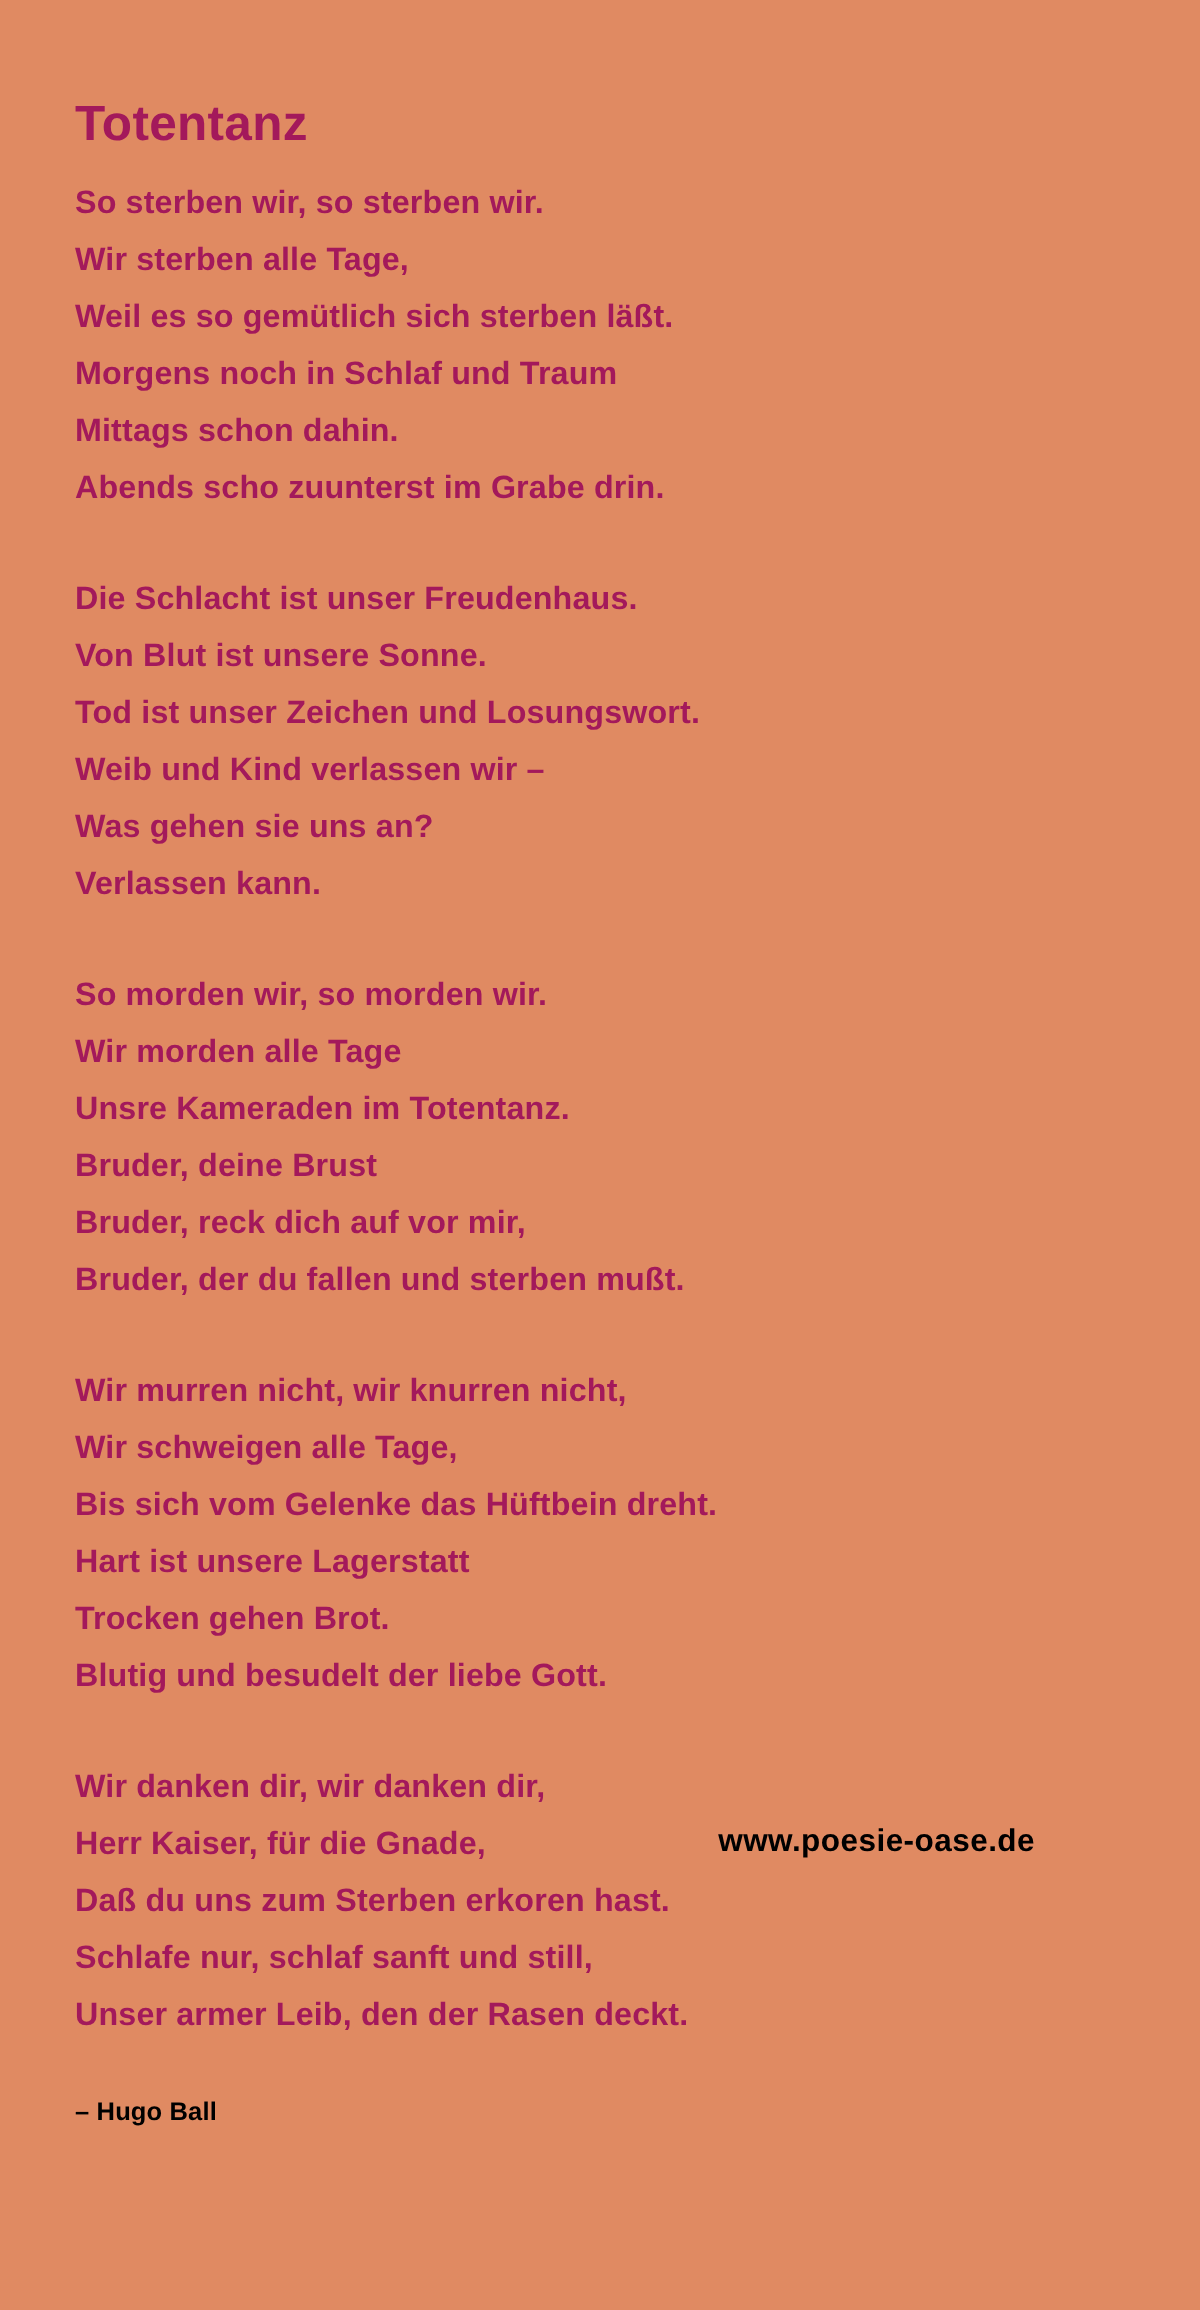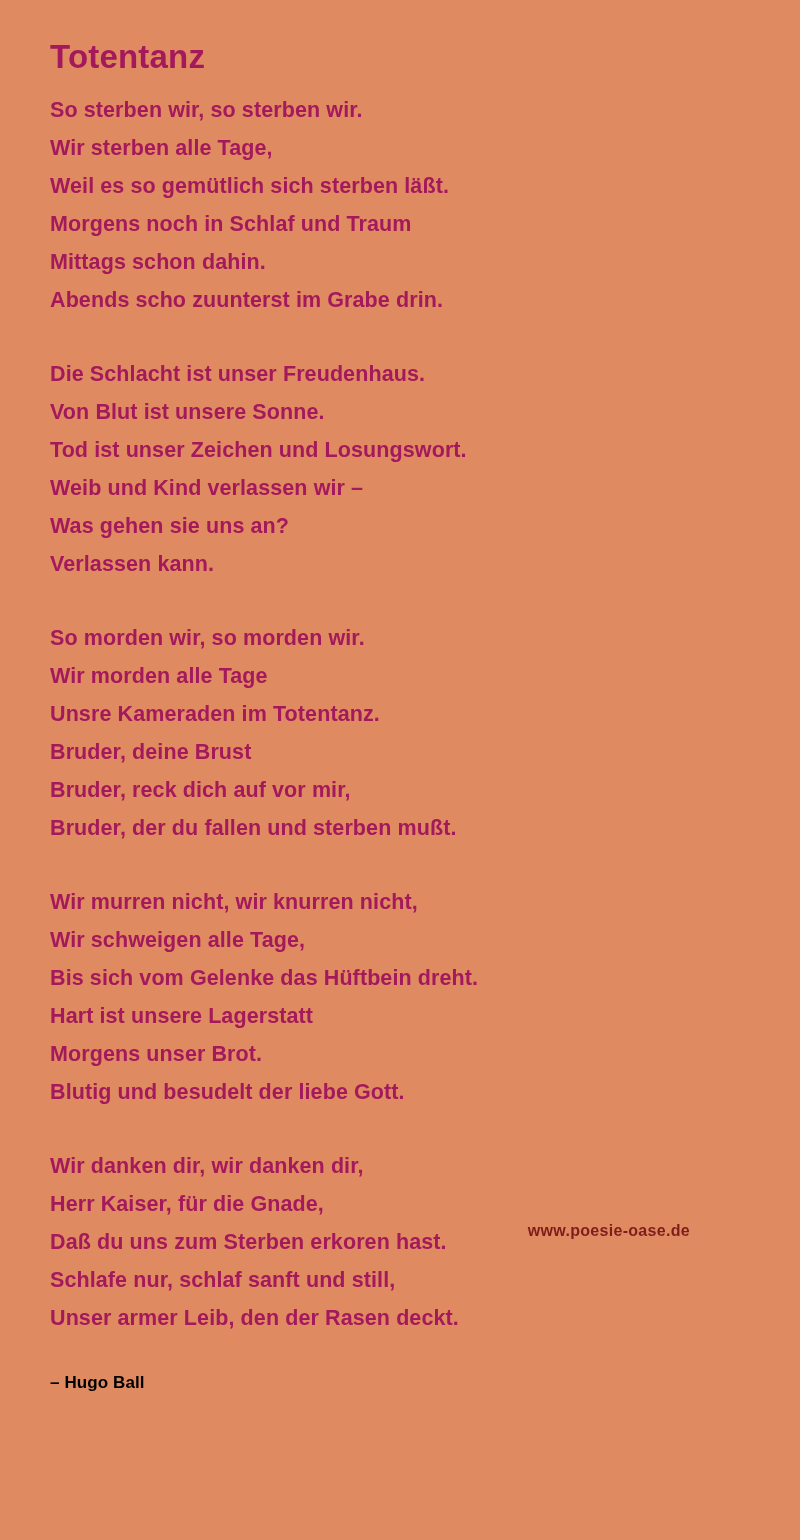--- a/index.html
+++ b/index.html
@@ -11,21 +11,21 @@
     height: 1540px;
     background: #e08a62;
     font-family: "Liberation Sans", sans-serif;
     overflow: hidden;
   }
   .page {
     position: relative;
     width: 800px;
     height: 1276px;
     box-sizing: border-box;
-    padding: 37px 50px 0 50px;
+    padding: 62px 50px 0 50px;
   }
   .poem-title {
     color: #a3195b;
     font-size: 33px;
     font-weight: bold;
     letter-spacing: 0.2px;
     margin: 0 0 14px 0;
     line-height: 1.2;
   }
   .stanza {
@@ -47,22 +47,22 @@
     color: #000000;
     font-size: 17px;
     font-weight: bold;
     letter-spacing: 0.1px;
     margin-top: 4px;
   }
   .site-url {
     position: absolute;
     right: 110px;
     bottom: 36px;
-    color: #7f1d1d;
-    font-size: 16px;
+    color: #000000;
+    font-size: 21px;
     font-weight: bold;
     letter-spacing: 0.3px;
   }
 </style>
 </head>
 <body>
 
 <div class="page">
 
   <h1 class="poem-title">Totentanz</h1>
@@ -92,21 +92,21 @@
     <div class="line">Bruder, deine Brust</div>
     <div class="line">Bruder, reck dich auf vor mir,</div>
     <div class="line">Bruder, der du fallen und sterben mußt.</div>
   </div>
 
   <div class="stanza">
     <div class="line">Wir murren nicht, wir knurren nicht,</div>
     <div class="line">Wir schweigen alle Tage,</div>
     <div class="line">Bis sich vom Gelenke das Hüftbein dreht.</div>
     <div class="line">Hart ist unsere Lagerstatt</div>
-    <div class="line">Morgens unser Brot.</div>
+    <div class="line">Trocken gehen Brot.</div>
     <div class="line">Blutig und besudelt der liebe Gott.</div>
   </div>
 
   <div class="stanza">
     <div class="line">Wir danken dir, wir danken dir,</div>
     <div class="line">Herr Kaiser, für die Gnade,</div>
     <div class="line">Daß du uns zum Sterben erkoren hast.</div>
     <div class="line">Schlafe nur, schlaf sanft und still,</div>
     <div class="line">Unser armer Leib, den der Rasen deckt.</div>
   </div>

